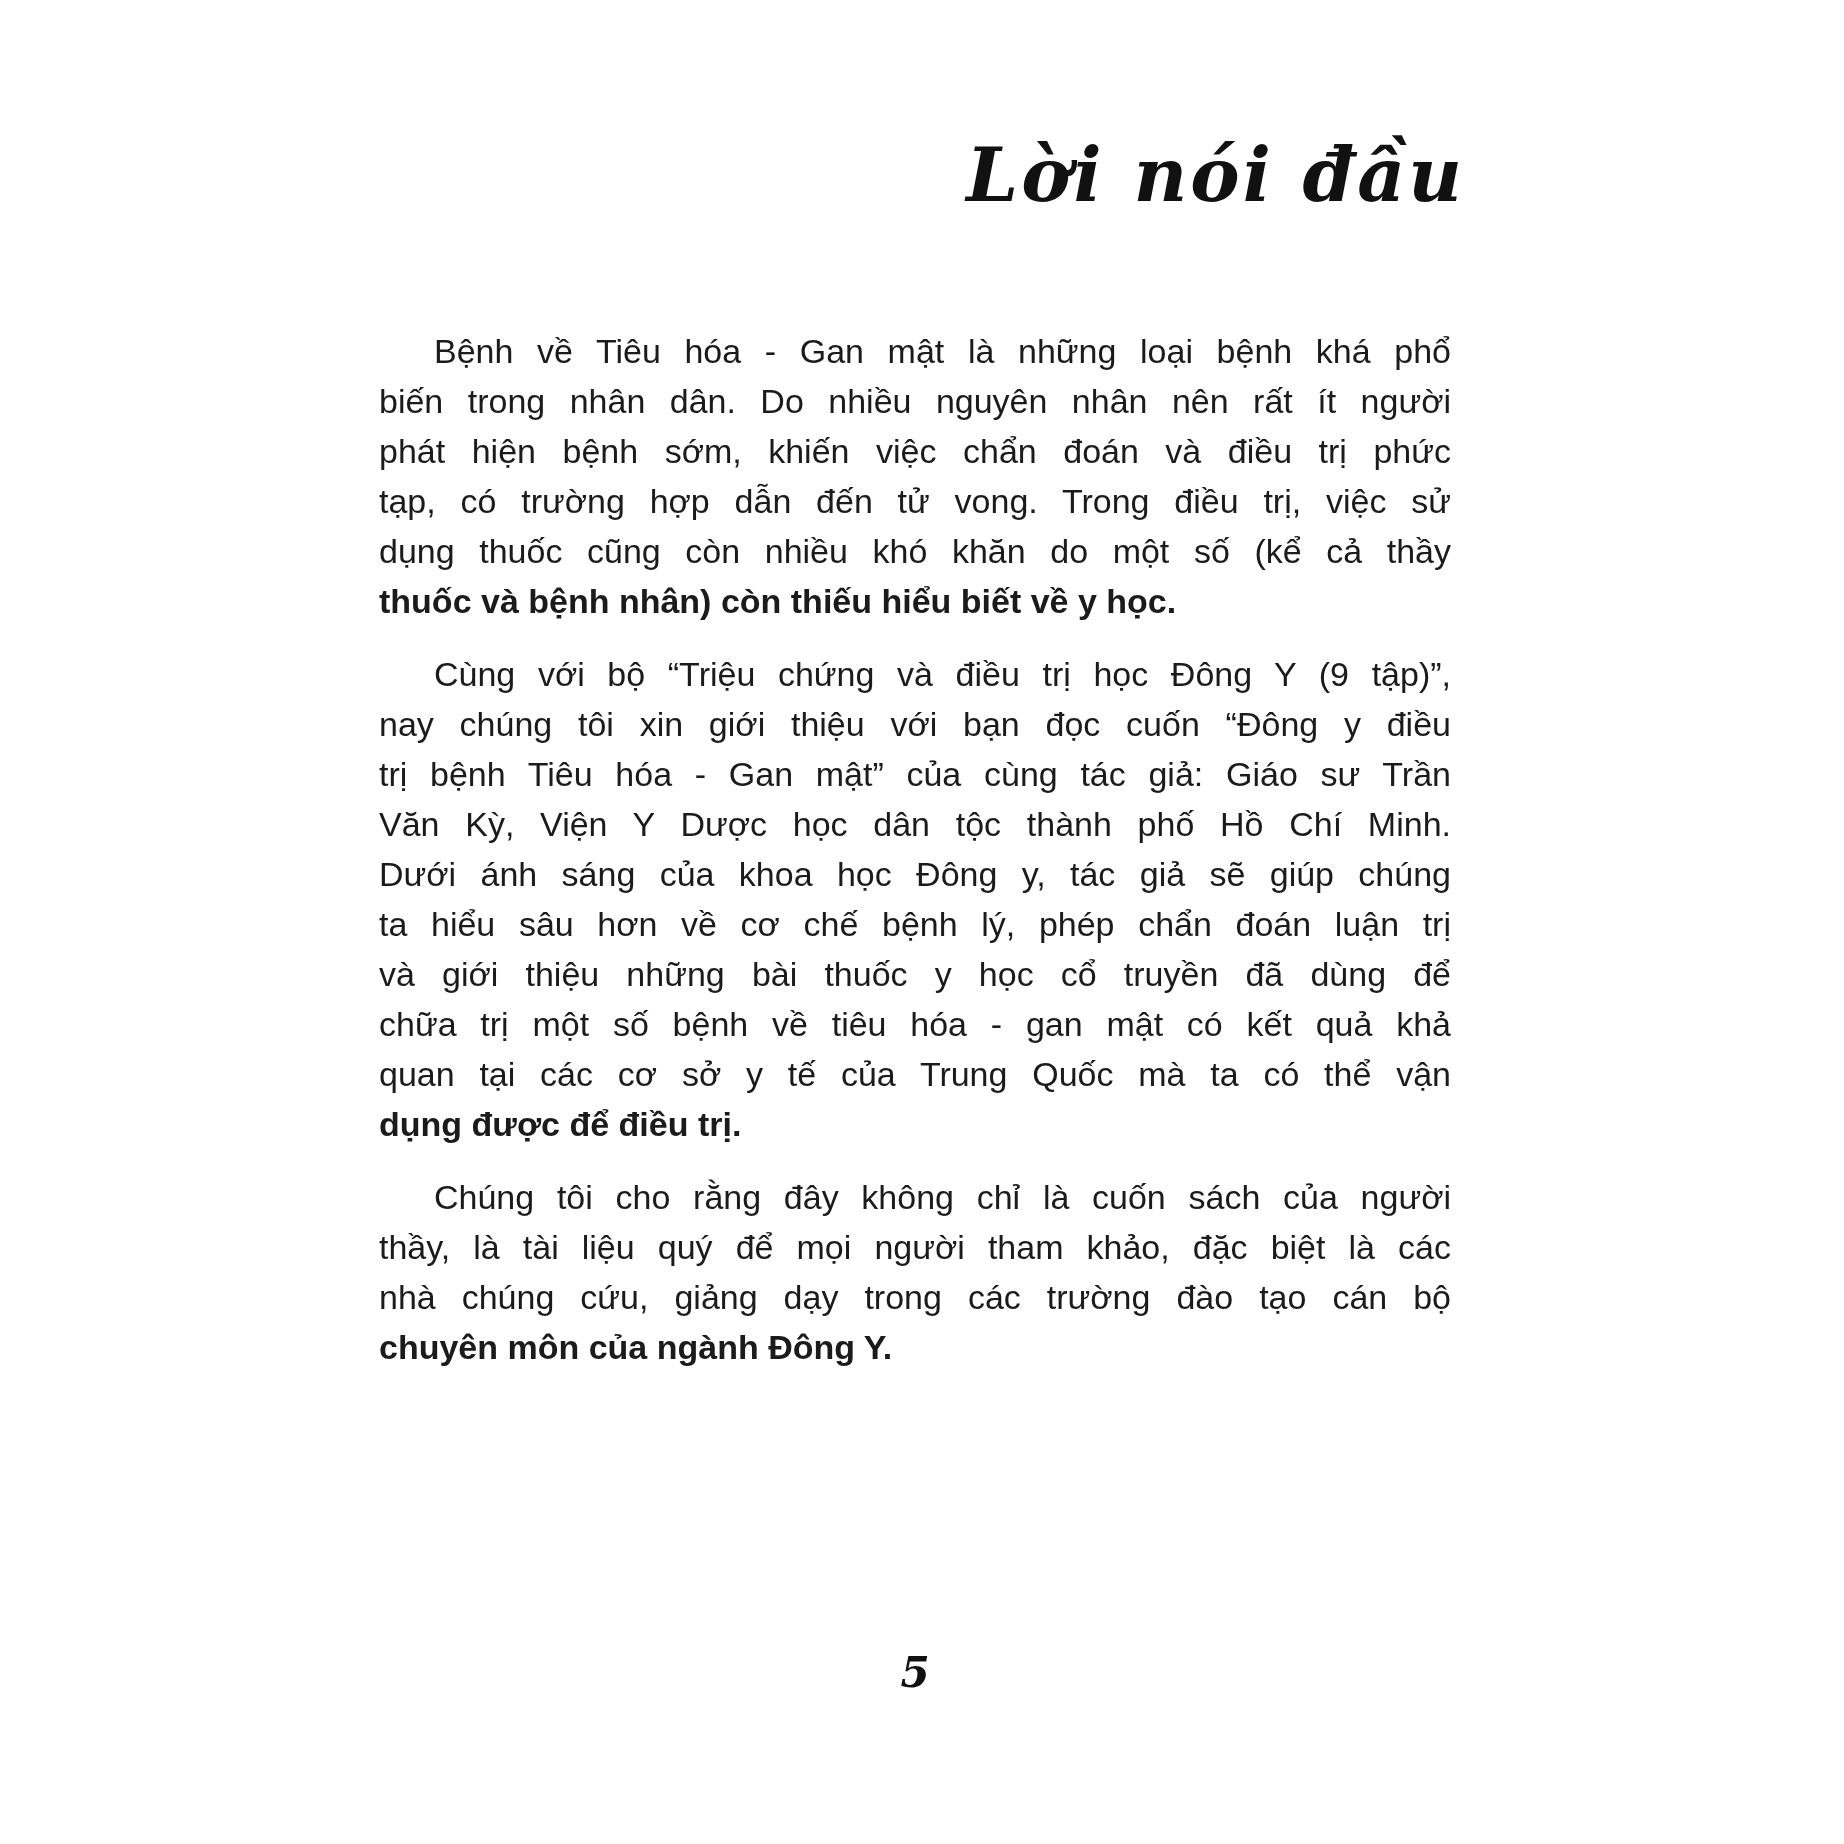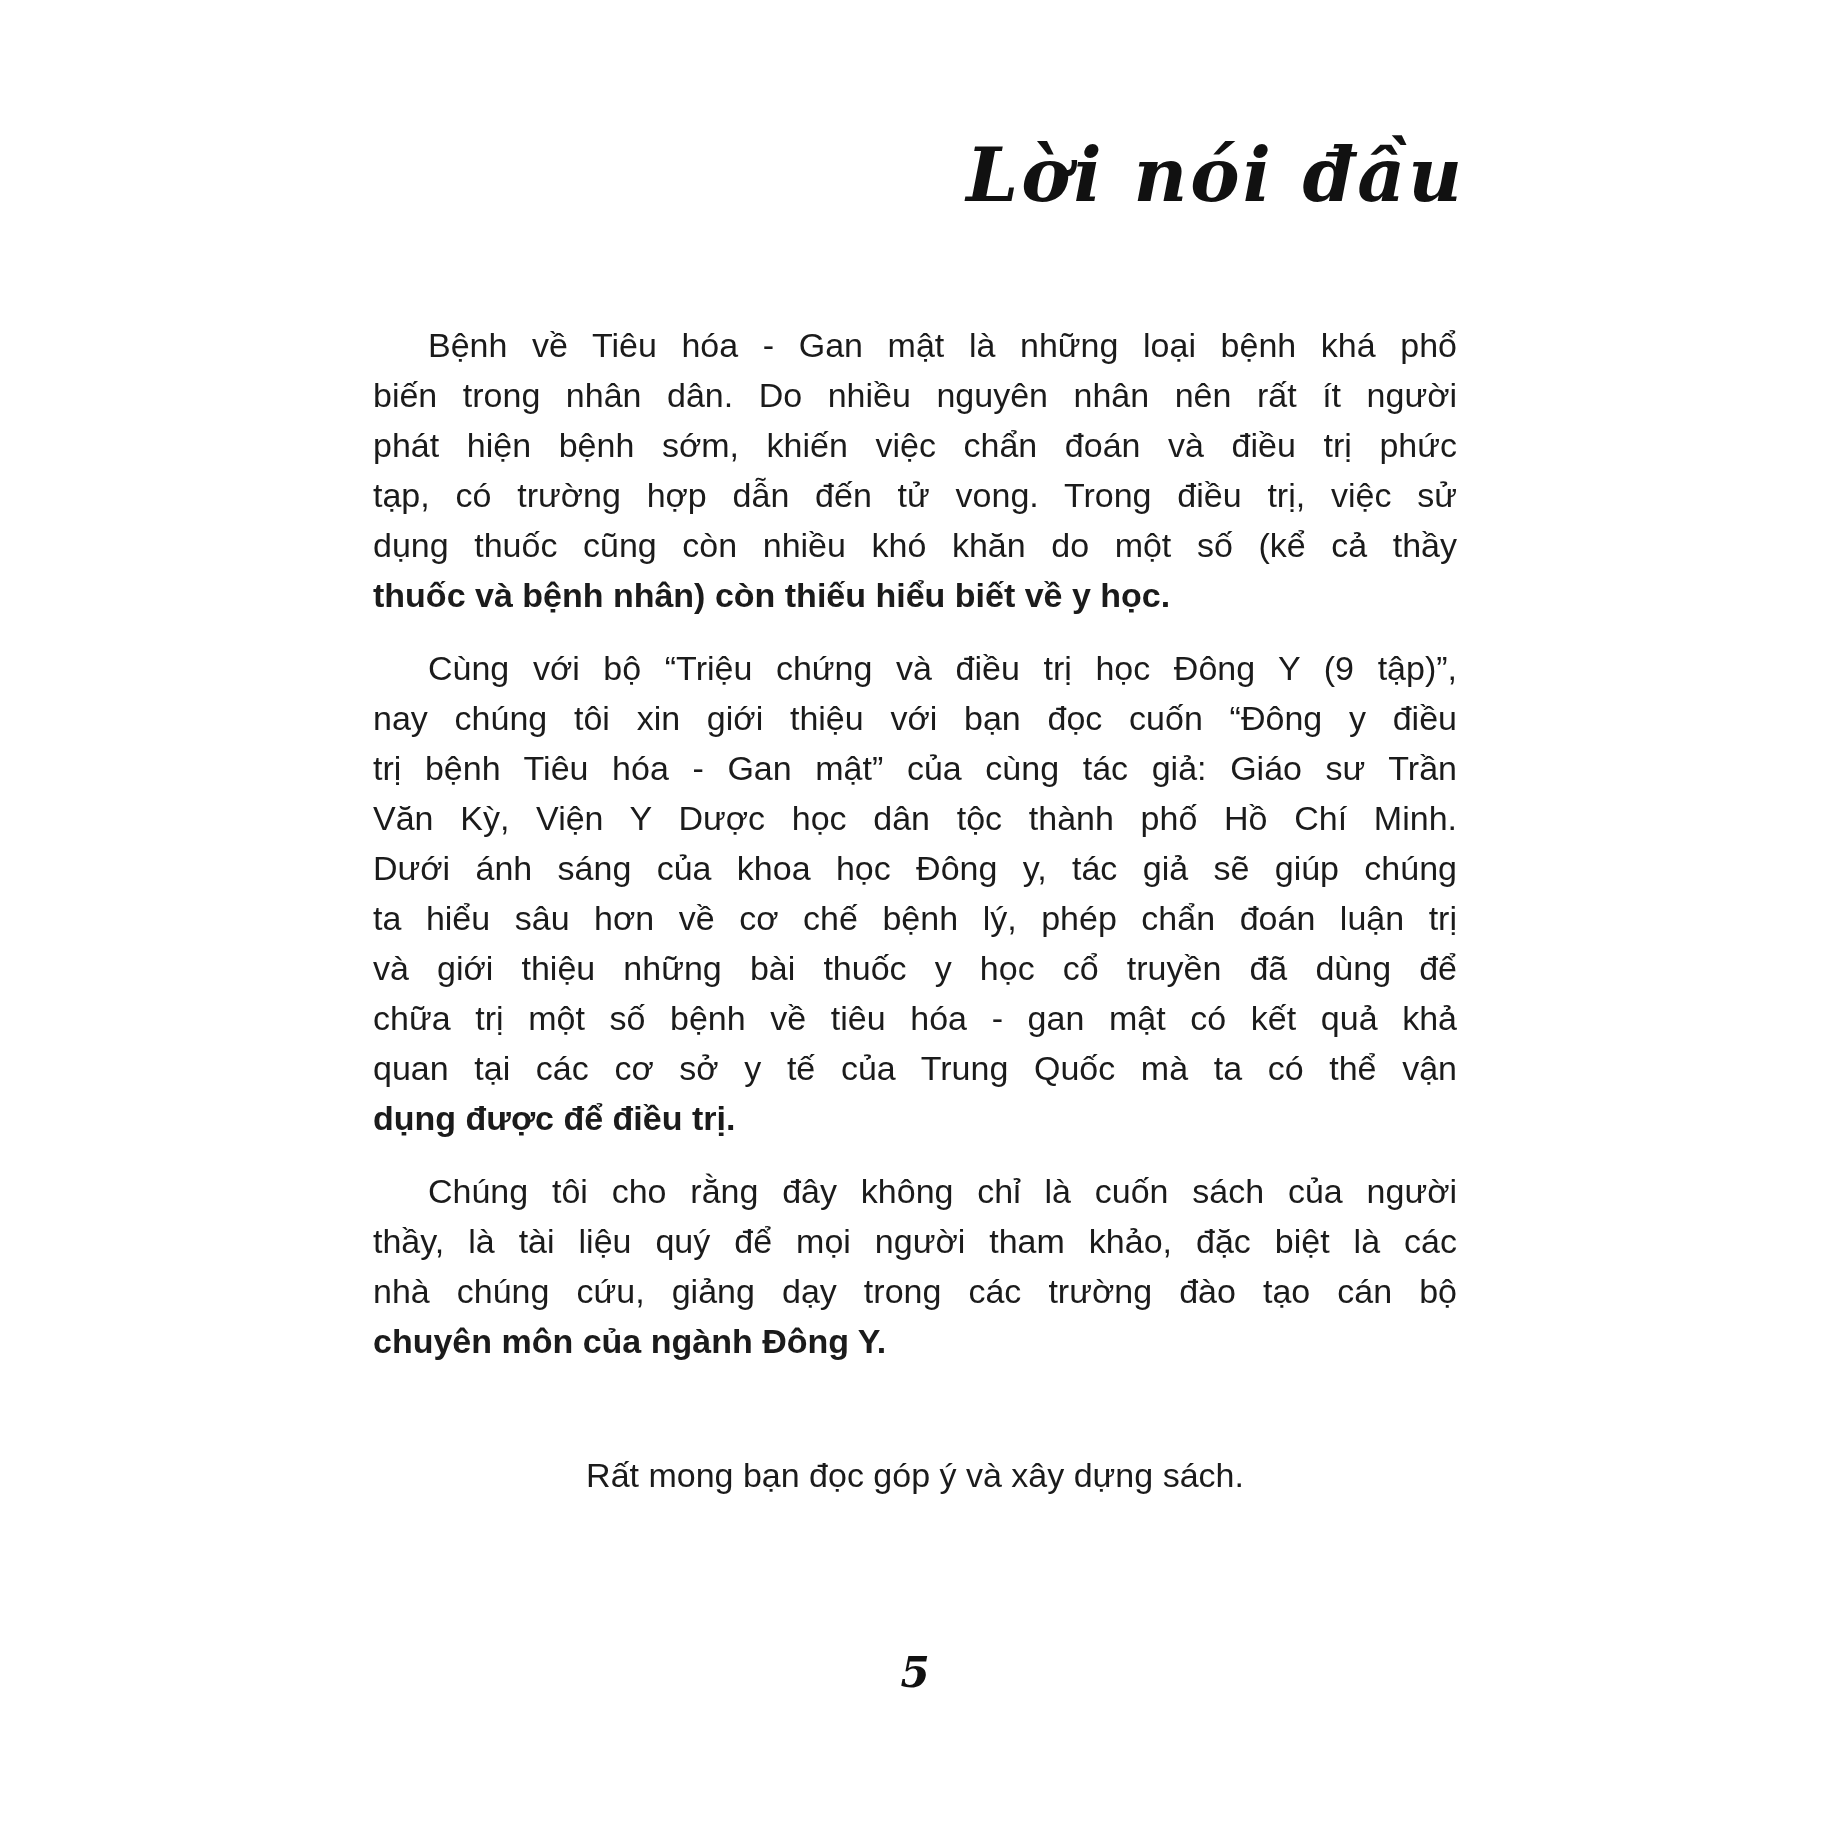--- a/index.html
+++ b/index.html
@@ -28,21 +28,21 @@
   }
   .body-block {
     position: absolute;
     top: 312px;
     left: 365px;
     width: 1100px;
     font-size: 34px;
     line-height: 50px;
     color: #1b1b1b;
   }
-  .para { margin: 8px; }
+  .para { margin: 14px; }
   .para + .para { margin-top: 23px; }
   .line {
     text-align: justify;
     text-align-last: justify;
   }
   .para .line:first-child { text-indent: 55px; }
   .para .line:last-child { text-align-last: left; font-weight: bold; }
   .closing {
     margin-top: 84px;
     text-align: center;
@@ -93,19 +93,18 @@
         <div class="line">dụng được để điều trị.</div>
       </div>
 
     <div class="para">
         <div class="line">Chúng tôi cho rằng đây không chỉ là cuốn sách của người</div>
         <div class="line">thầy, là tài liệu quý để mọi người tham khảo, đặc biệt là các</div>
         <div class="line">nhà chúng cứu, giảng dạy trong các trường đào tạo cán bộ</div>
         <div class="line">chuyên môn của ngành Đông Y.</div>
       </div>
 
-    <div class="closing">Rất mong bạn đọc góp ý và xây dựng sách.</div>
 
   </div>
 
   <div class="page-number">5</div>
 
 </div>
 
 </body></html>

